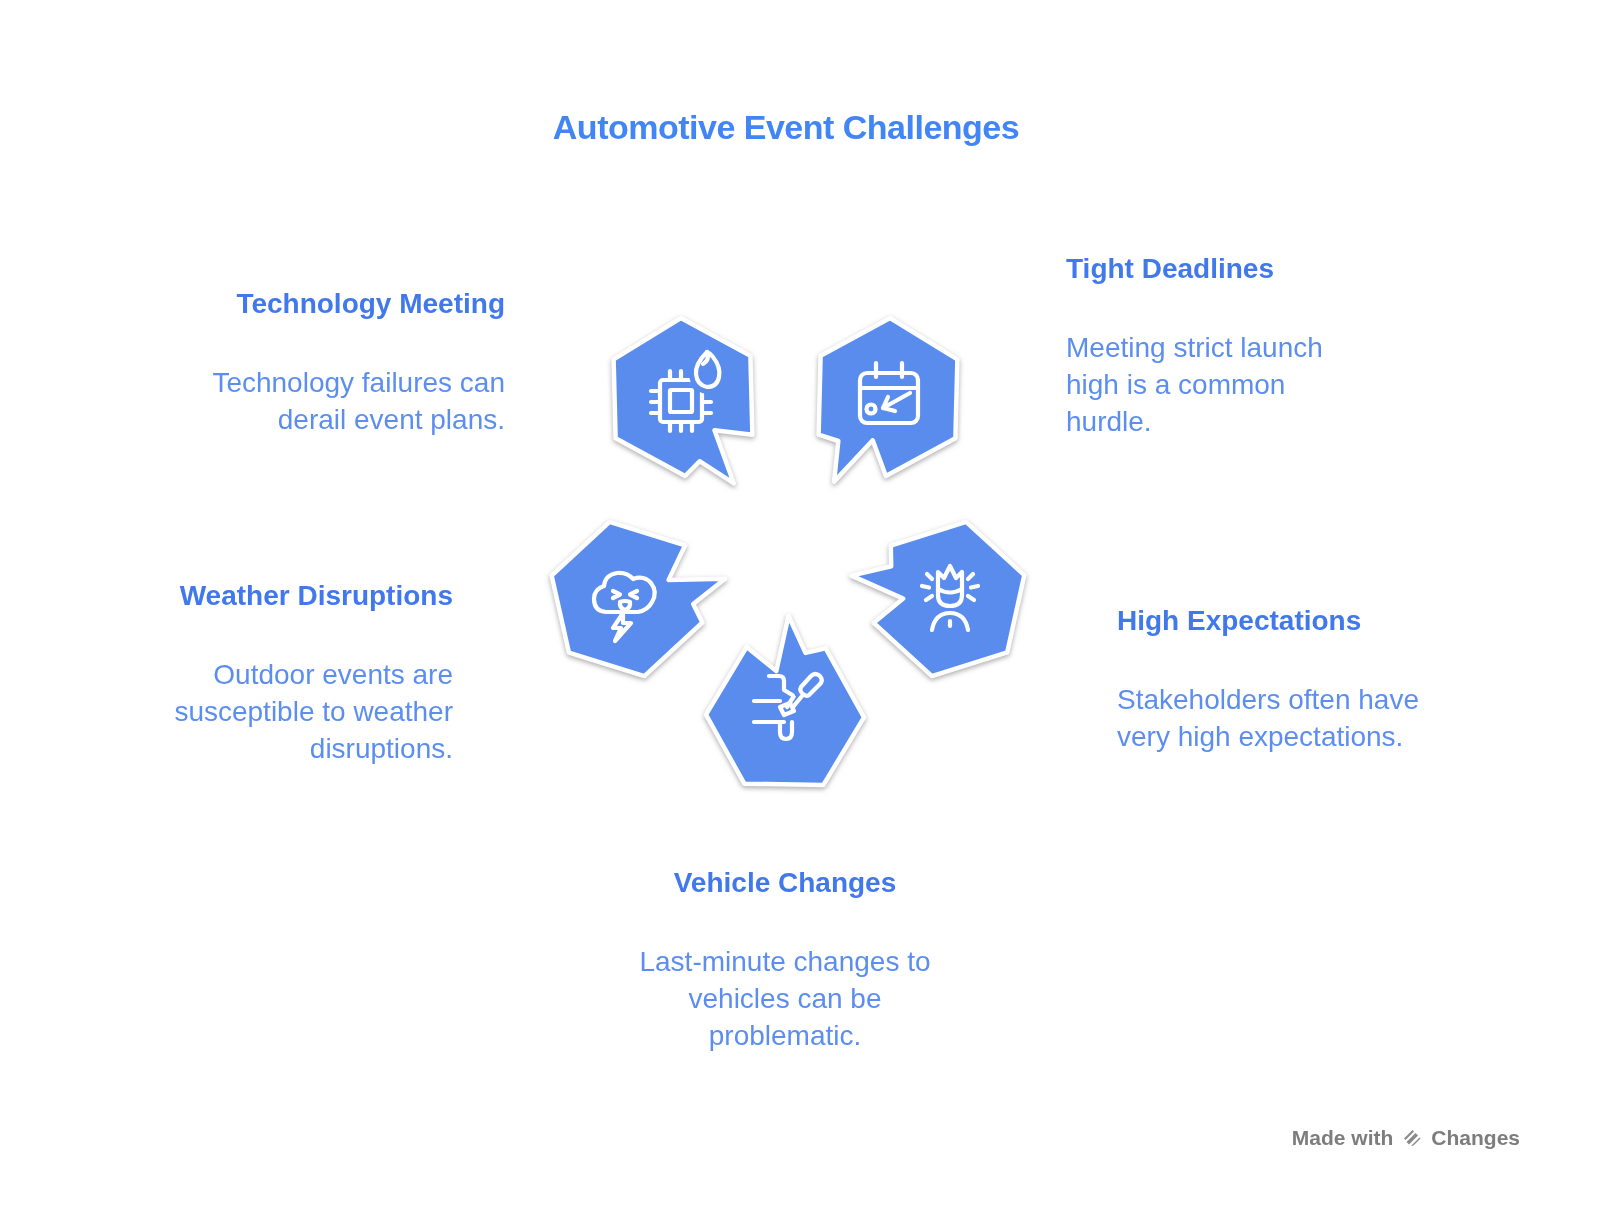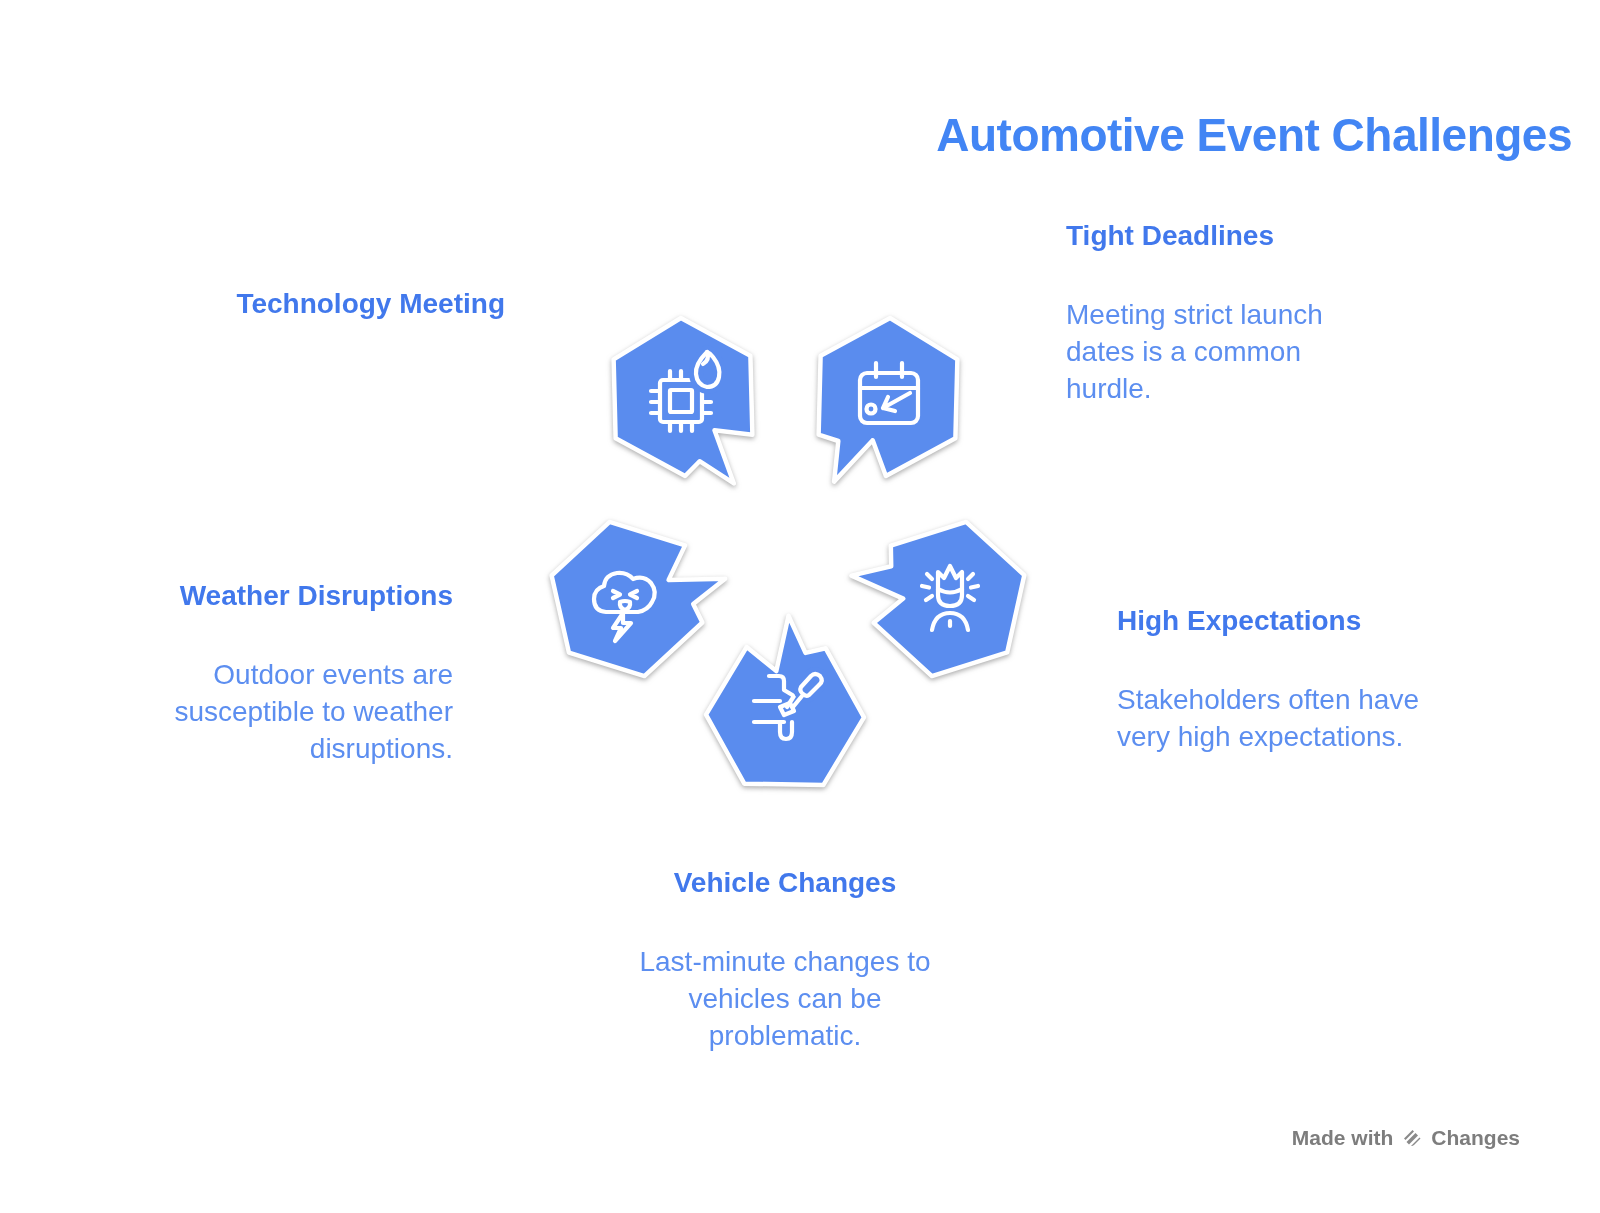--- a/index.html
+++ b/index.html
@@ -11,21 +11,21 @@
     --watermark-color:#7D7D7D;
   }
   *{box-sizing:border-box;}
   html,body{margin:0;padding:0;background:#fff;}
   .canvas{
     position:relative;width:1600px;height:1213px;background:#ffffff;
     font-family:"Liberation Sans",sans-serif;overflow:hidden;
   }
   .page-title{
     position:absolute;top:108px;left:0;width:1572px;
-    text-align:right;font-size:46px;font-weight:700;
+    text-align:center;font-size:34px;font-weight:700;
     color:var(--title-color);letter-spacing:-0.5px;margin:0;
   }
   .tblock{position:absolute;}
   .tblock h3{
     margin:0;font-size:28px;font-weight:700;color:var(--heading-color);
     line-height:1.1;
   }
   .tblock p{
     margin:44px 0 0 0;font-size:28px;font-weight:400;color:var(--body-color);
     line-height:1.33;white-space:pre-line;
@@ -49,26 +49,28 @@
 </style>
 </head>
 <body>
 
 <div class="canvas">
 
   <h1 class="page-title">Automotive Event Challenges</h1>
 
   <div class="tblock align-right" style="left:165px;top:289px;width:340px">
     <h3>Technology Meeting</h3>
+    <p>Technology failures can
+derail event plans.</p>
   </div>
 
-  <div class="tblock align-left" style="left:1066px;top:221px;width:330px">
+  <div class="tblock align-left" style="left:1066px;top:254px;width:330px">
     <h3>Tight Deadlines</h3>
     <p>Meeting strict launch
-dates is a common
+high is a common
 hurdle.</p>
   </div>
 
   <div class="tblock align-right" style="left:113px;top:581px;width:340px">
     <h3>Weather Disruptions</h3>
     <p>Outdoor events are
 susceptible to weather
 disruptions.</p>
   </div>
 

